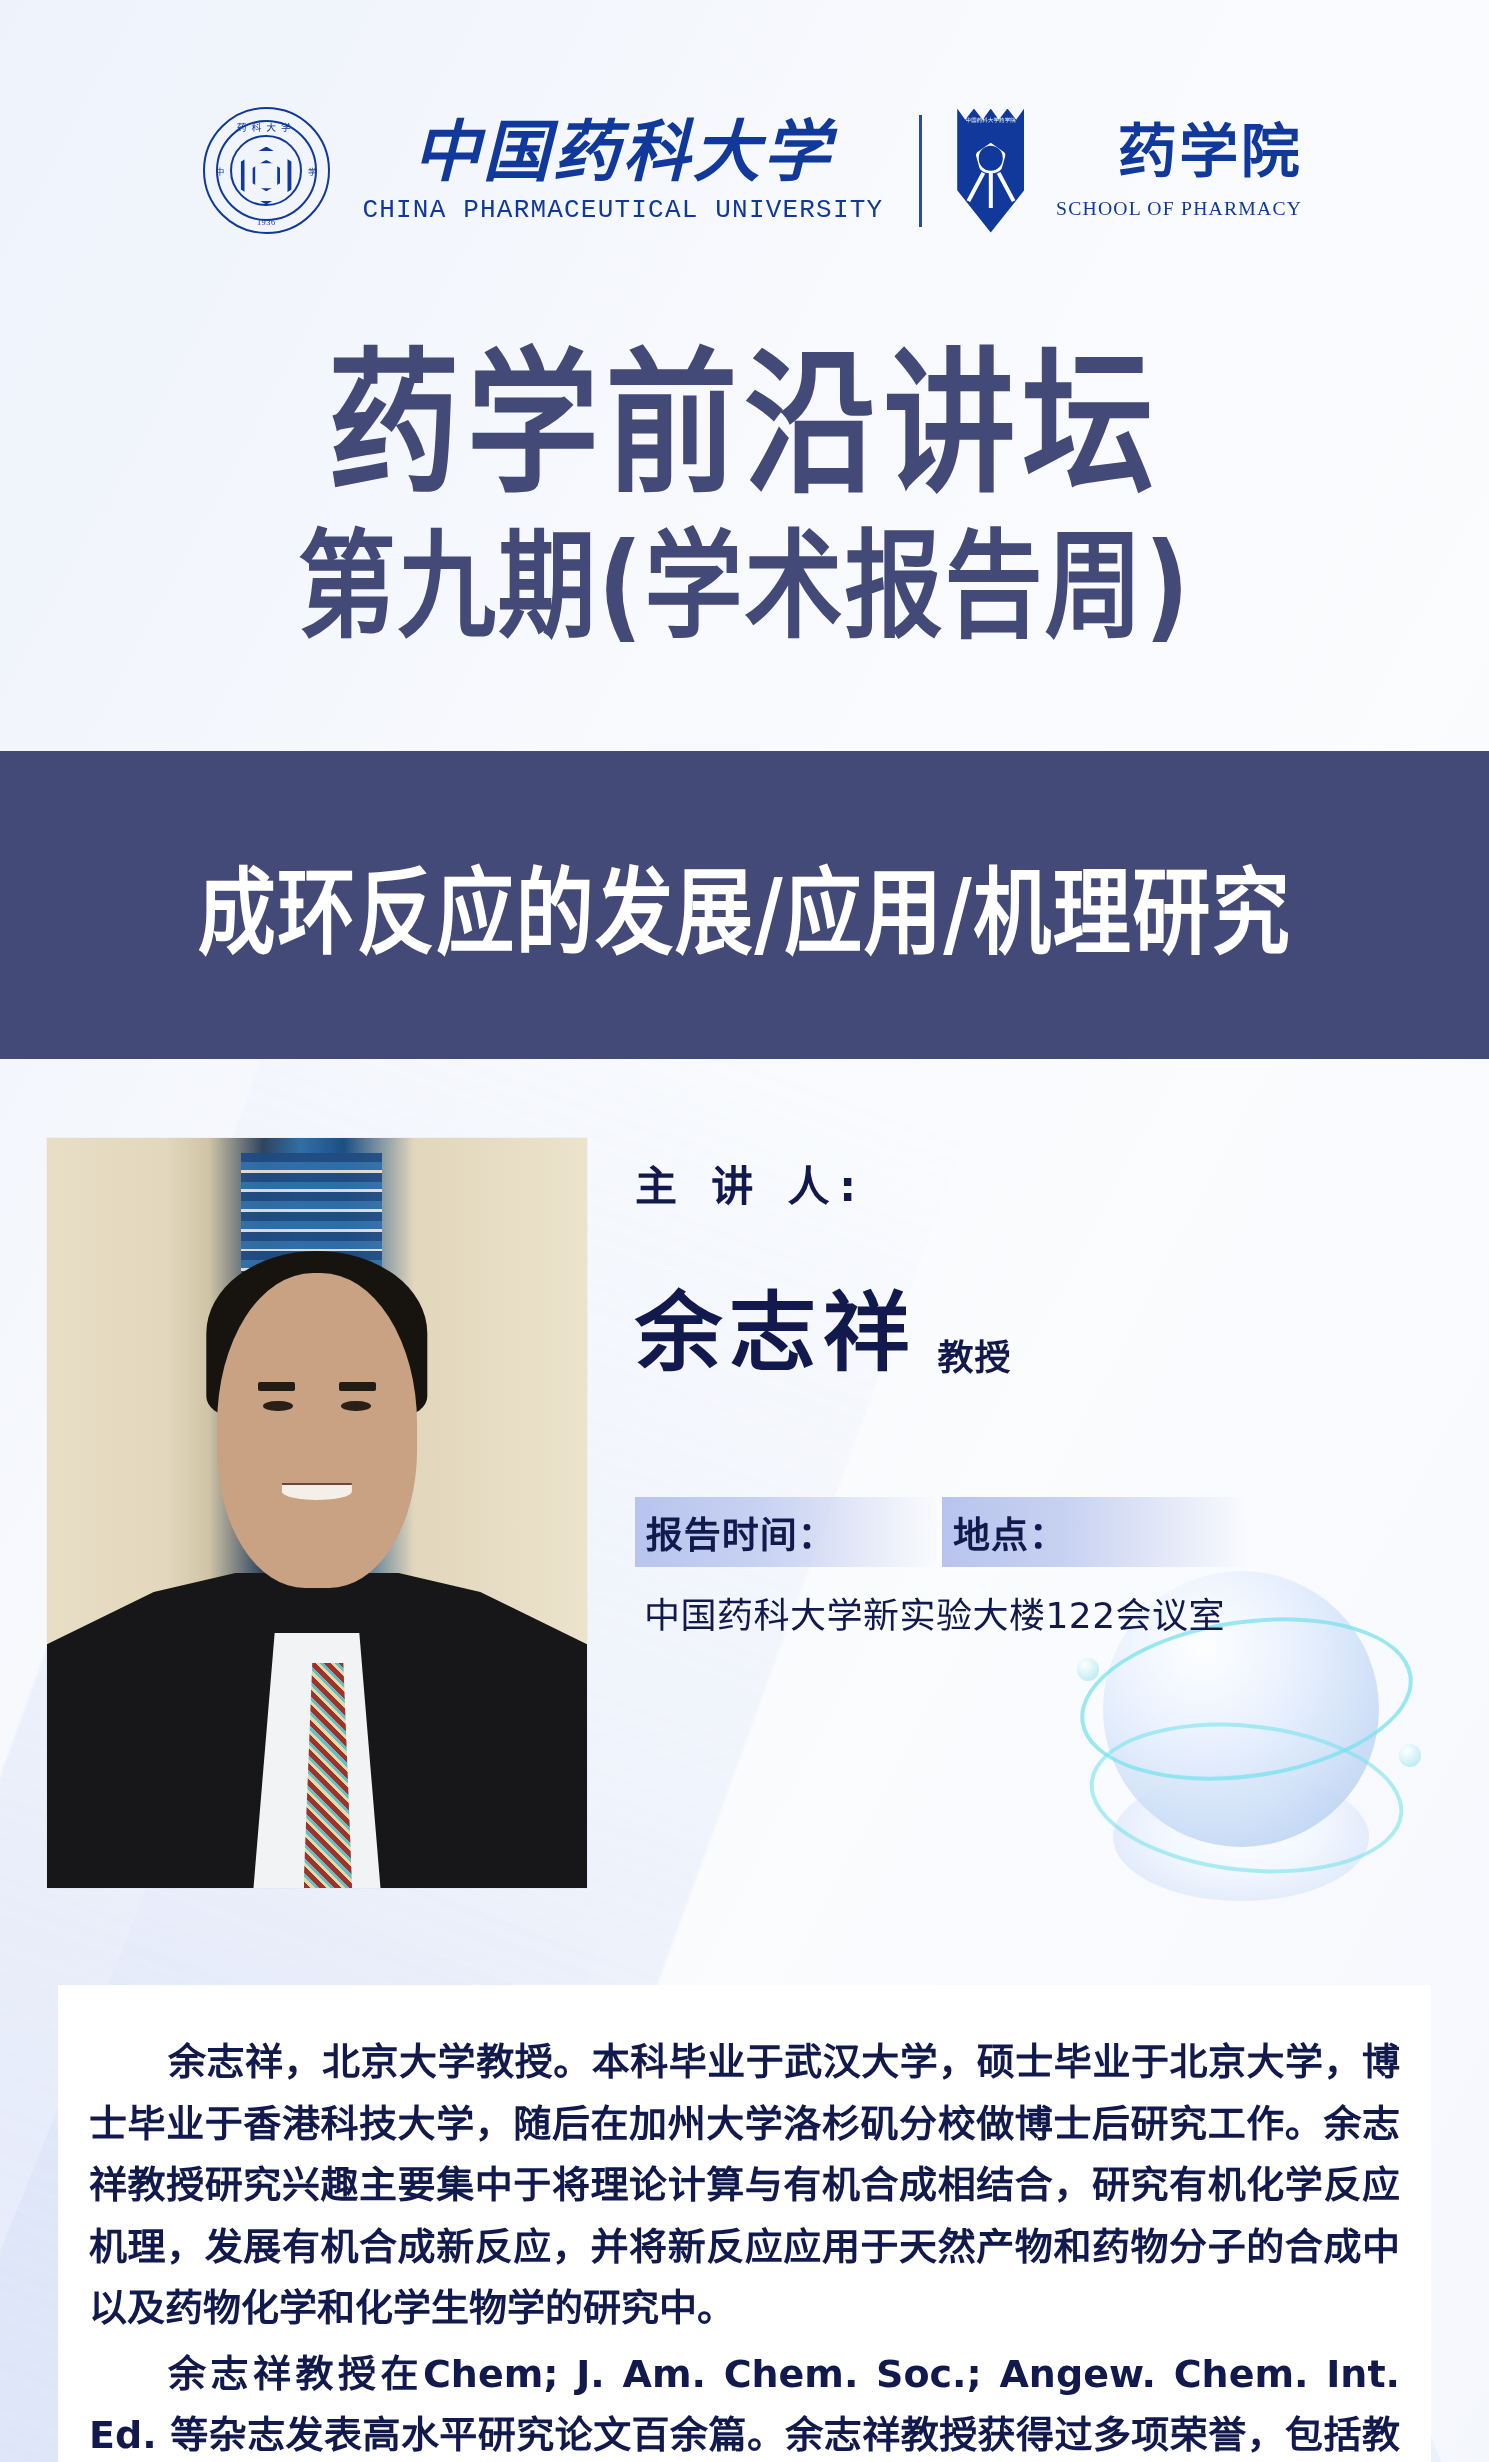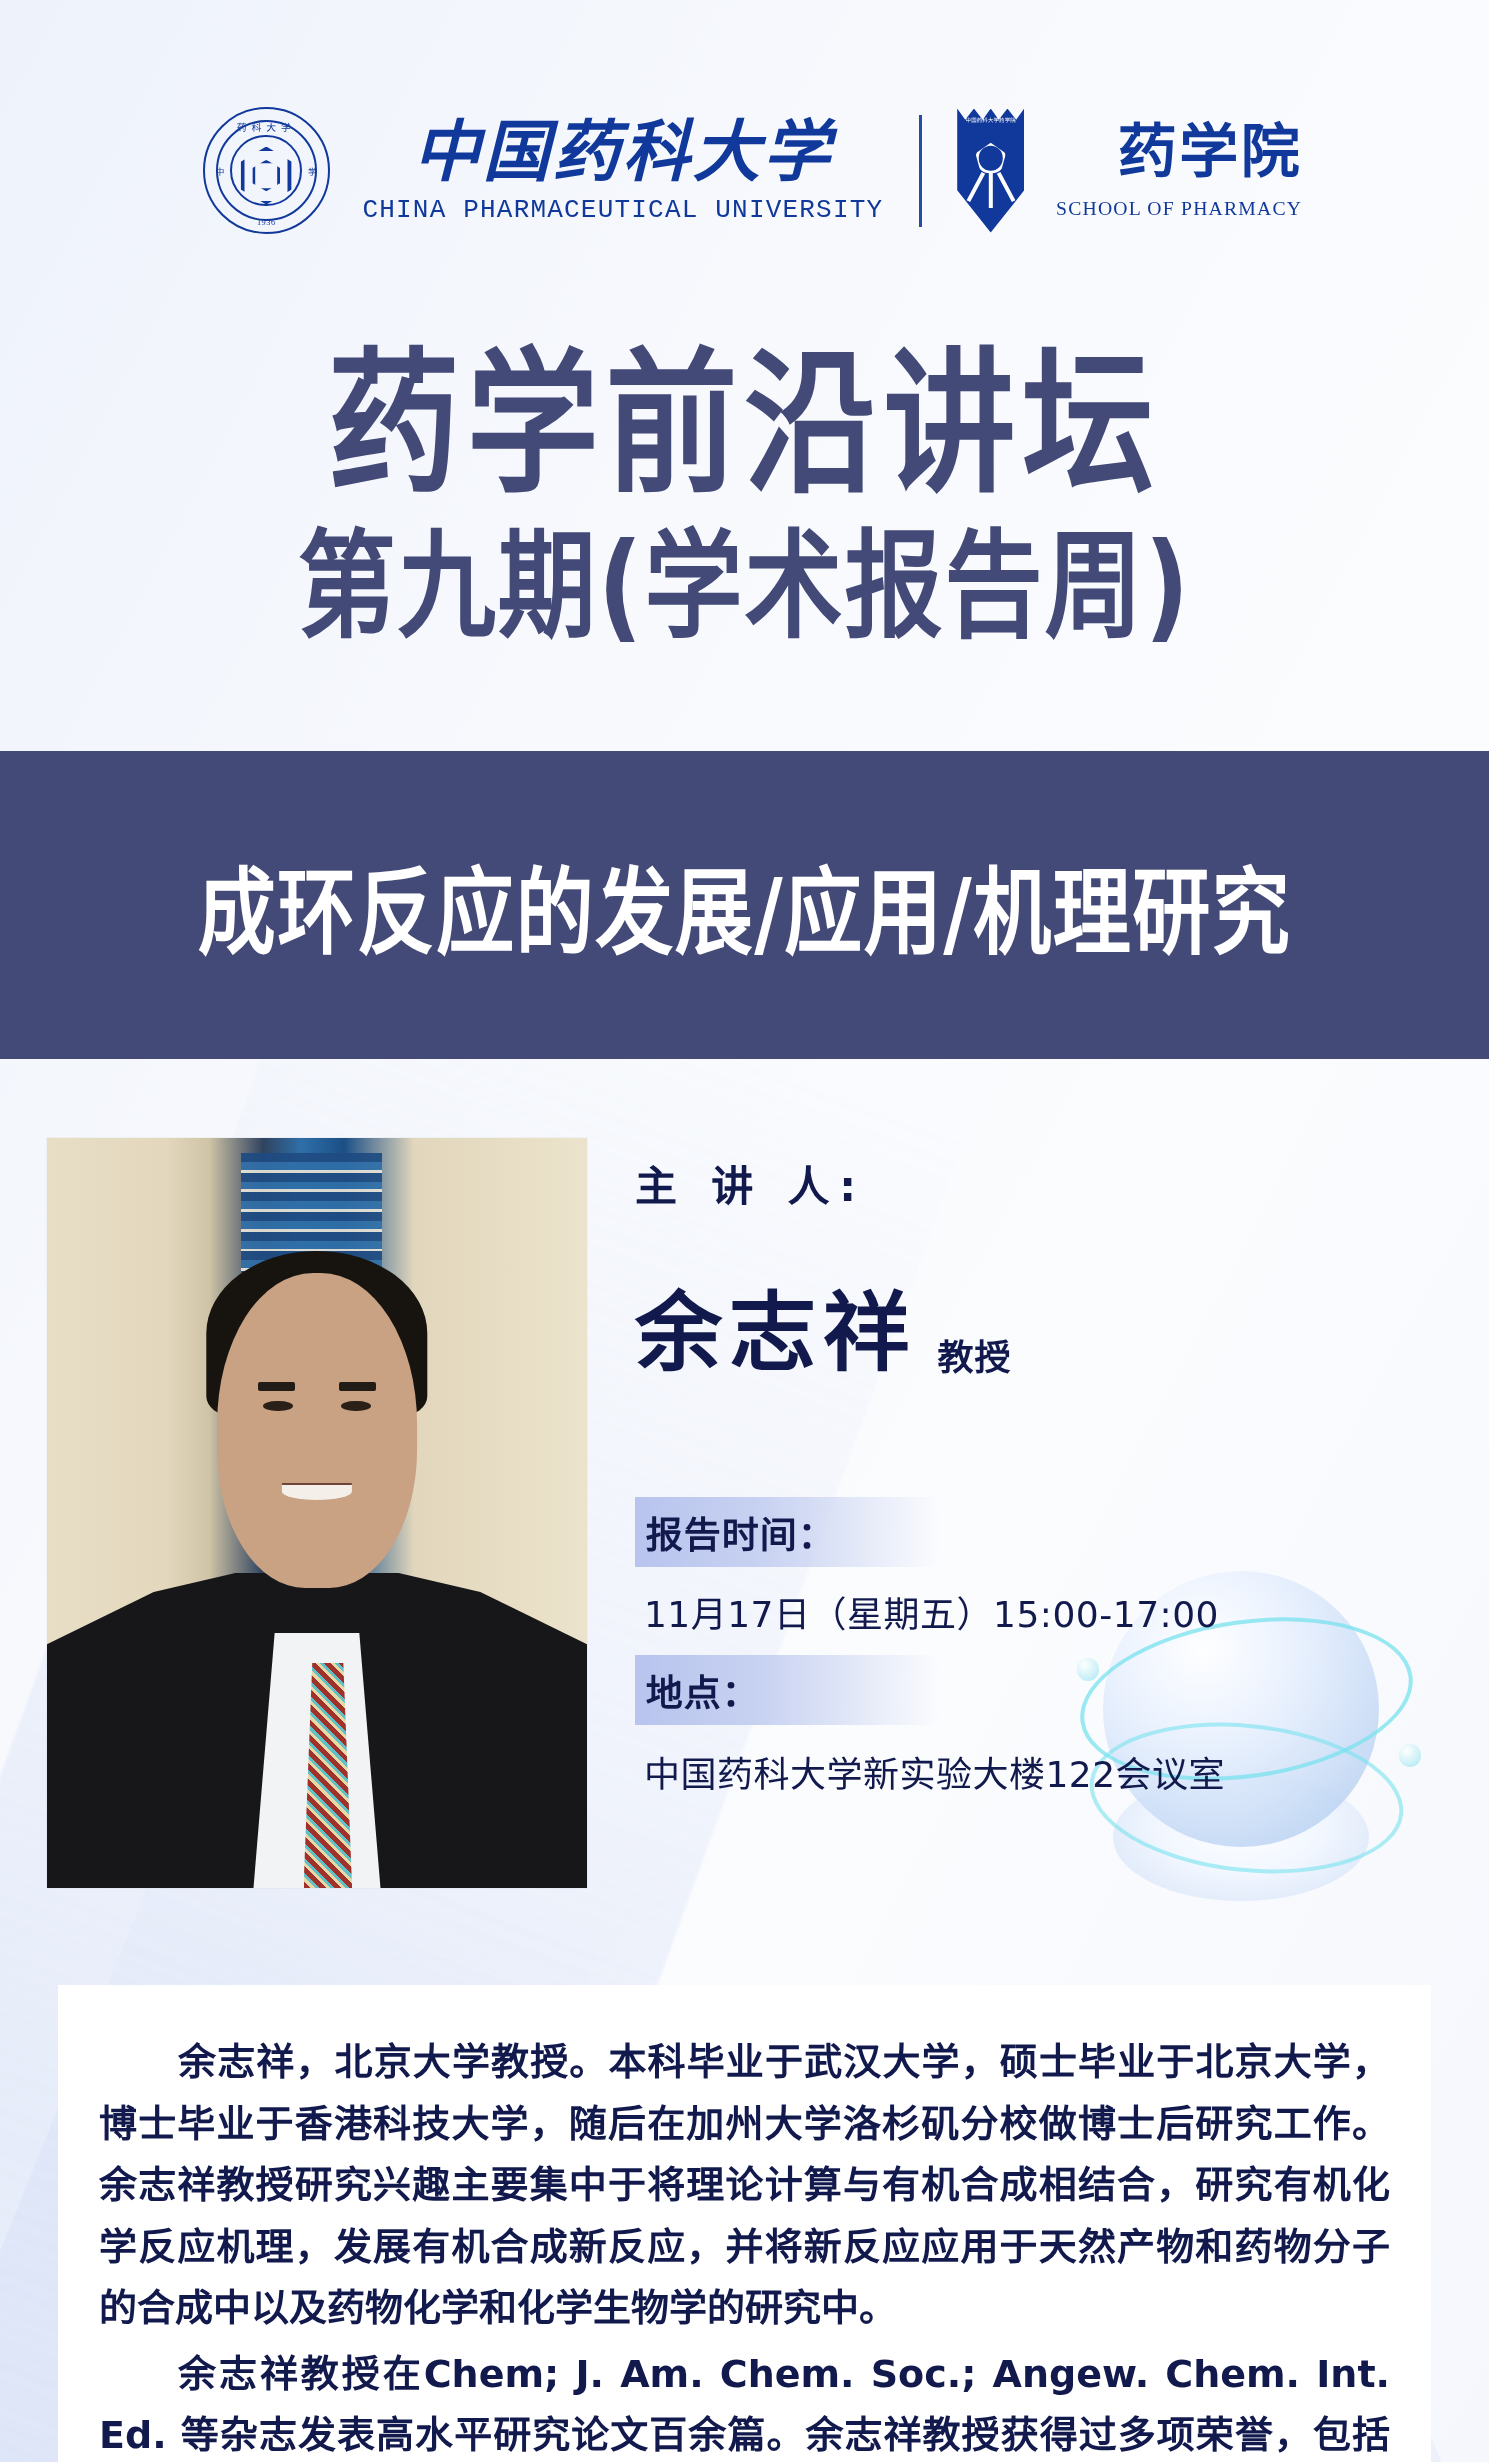--- a/index.html
+++ b/index.html
@@ -239,21 +239,21 @@
   
   .bio {
     position:absolute; left:58px; top:1985px; width:1373px; height:1261px;
     background:#ffffff;
   }
   .bio p {
     font-family:"DejaVu Sans","Liberation Sans",sans-serif;
     font-size:38px; font-weight:700; color:#121a4d;
     line-height:1.62; text-indent:79px;
     letter-spacing:0px; text-align:justify;
-    padding:0 41px;
+    padding:0 31px;
   }
   .bio p.p1 { padding-top:47px; }
   .bio p.p2 { padding-top:3.9px; }
 </style>
 </head>
 <body>
 
 <div id="poster">
 
   <div class="ribbon rb1"></div>
@@ -334,21 +334,20 @@
     <div class="orb1"></div>
     <div class="orb2"></div>
     <div class="node1"></div>
     <div class="node2"></div>
   </div>
 
   <div class="info">
     <div class="info-chip">
       <span>报告时间：</span>
     </div>
-    <div class="info-value">11月17日（星期五）15:00-17:00</div>
     <div class="info-chip">
       <span>地点：</span>
     </div>
     <div class="info-value loc">中国药科大学新实验大楼122会议室</div>
   </div>
 
   <div class="bio">
     <p class="p1">余志祥，北京大学教授。本科毕业于武汉大学，硕士毕业于北京大学，博士毕业于香港科技大学，随后在加州大学洛杉矶分校做博士后研究工作。余志祥教授研究兴趣主要集中于将理论计算与有机合成相结合，研究有机化学反应机理，发展有机合成新反应，并将新反应应用于天然产物和药物分子的合成中以及药物化学和化学生物学的研究中。</p>
     <p class="p2">余志祥教授在Chem; J. Am. Chem. Soc.; Angew. Chem. Int. Ed. 等杂志发表高水平研究论文百余篇。余志祥教授获得过多项荣誉，包括教育部长江学者；国家杰出青年基金获得者；药明康德生命化学研究奖-学者奖；北京大学拜尔研究者奖；全国百篇优秀博士论文指导导师；中国化学会-Sci-Finder有机合成创造奖；中国化学会-巴斯夫公司青年知识创新奖；中国化学会-物理有机化学奖。</p>
   </div>

